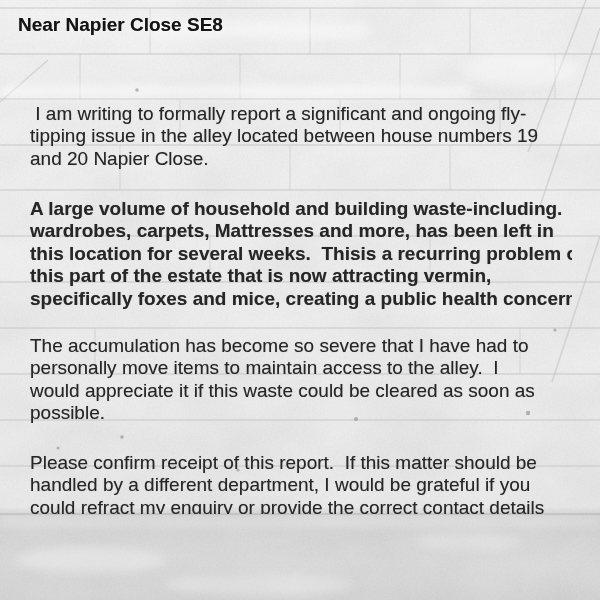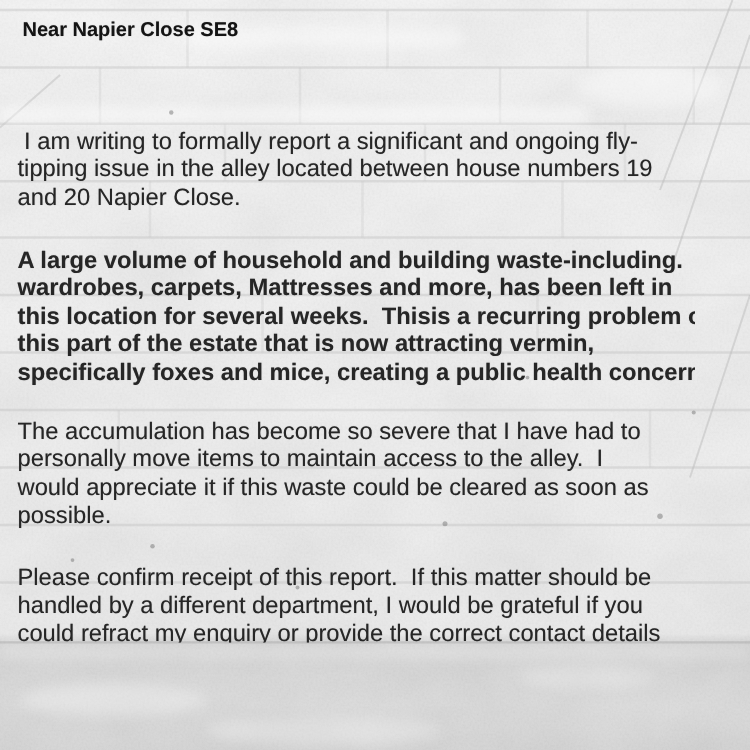--- a/index.html
+++ b/index.html
@@ -6,26 +6,26 @@
   .screen{
     position:relative;
     width:600px;height:600px;
     overflow:hidden;
     font-family:"Liberation Sans","DejaVu Sans",sans-serif;
   }
   .wall{position:absolute;left:0;top:0;width:600px;height:600px;display:block;}
   .content{position:absolute;left:0;top:0;width:600px;height:600px;}
   .title{
     position:absolute;left:18px;top:14px;margin:0;
-    font-size:16px;font-weight:700;line-height:22px;
+    font-size:19px;font-weight:700;line-height:22px;
     color:#141414;
     text-shadow:0 0 .6px rgba(30,30,30,.45);
   }
   .body-clip{
-    position:absolute;left:0;top:0;width:556px;height:514px;
+    position:absolute;left:16px;top:0;width:556px;height:514px;
     overflow:hidden;
   }
   .para{
     position:absolute;left:14px;margin:0;width:584px;
     font-size:19px;line-height:22.4px;font-weight:400;
     color:#262626;
     white-space:pre;
     text-shadow:0 0 .7px rgba(55,55,55,.4);
   }
   .p1{top:103px;}

